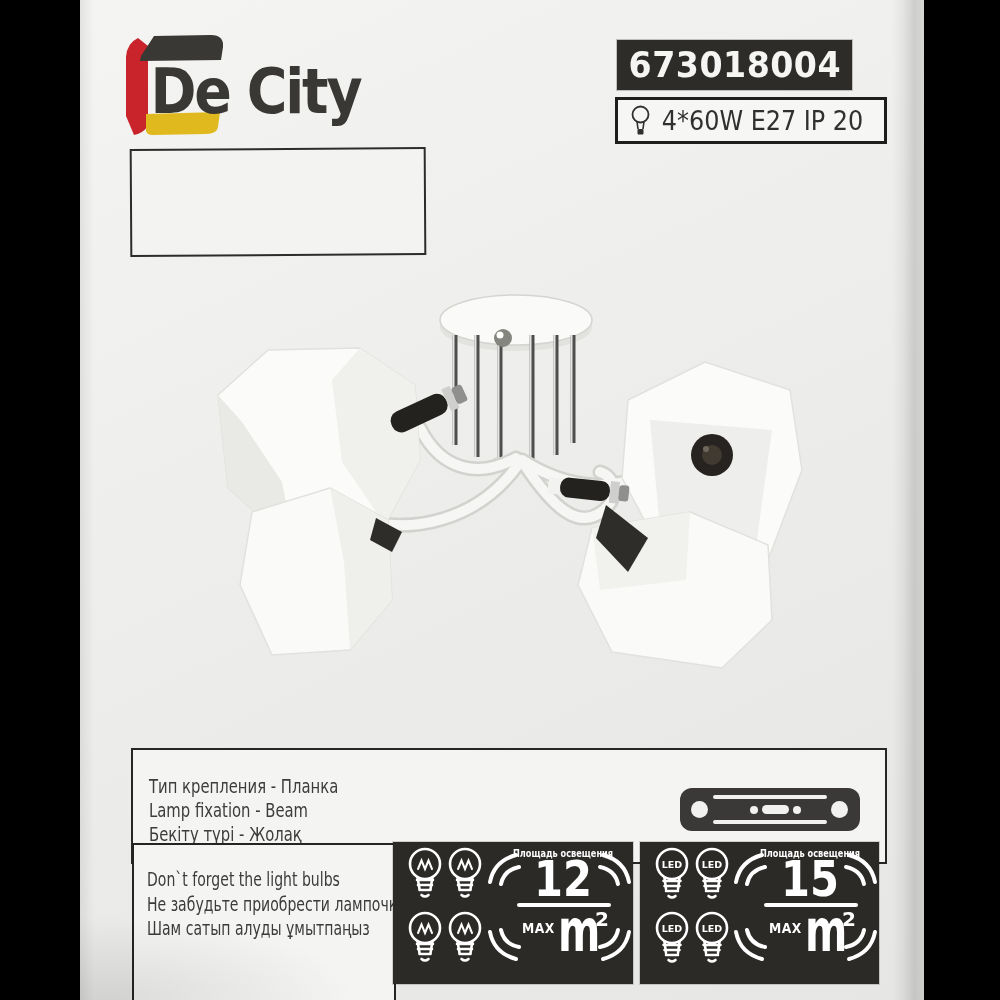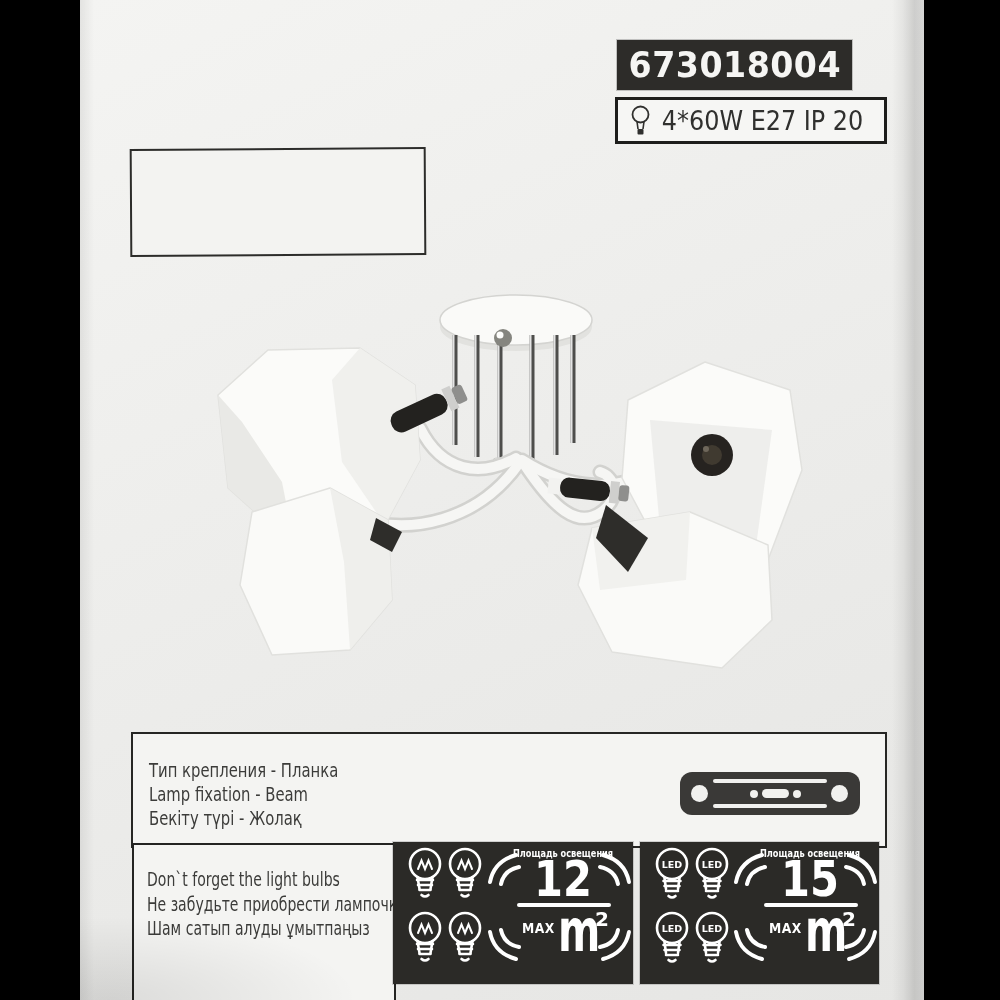--- a/index.html
+++ b/index.html
@@ -38,21 +38,21 @@
     box-sizing:border-box;display:flex;align-items:center;justify-content:center;gap:2px;
   }
   .spec span{color:#30302e;font-size:26px;font-weight:500;white-space:nowrap;transform:scaleX(.92);}
   
   .blank-label{
     left:50px;top:148px;width:296px;height:108px;background:#f3f3f1;
     border:2px solid #2c2c2a;box-sizing:border-box;transform:rotate(-.35deg);
   }
   
   .info-box{
-    left:51px;top:732px;width:756px;height:116px;border:2.5px solid #262624;background:#f4f4f2;
+    left:51px;top:748px;width:756px;height:116px;border:2.5px solid #262624;background:#f4f4f2;
     box-sizing:border-box;
   }
   .info-lines{position:absolute;left:16px;top:24px;}
   .info-lines div{
     font-size:19px;line-height:24px;color:#3c3c3a;white-space:nowrap;
     transform:scaleX(.78);transform-origin:0 0;
   }
   .beam-icon{position:absolute;left:547px;top:38px;width:180px;height:43px;background:#3a3937;border-radius:12px;}
   .beam-icon .hole{position:absolute;width:17px;height:17px;border-radius:50%;background:#f1f1ef;top:13px;}
   .beam-icon .h1{left:11px;} .beam-icon .h2{left:151px;}
@@ -95,20 +95,28 @@
   .panel .unit-sup{position:absolute;left:202px;top:65px;color:#fff;font-size:20px;font-weight:700;}
 </style>
 </head>
 <body>
 
 <div class="bar bar-left"></div>
 <div class="bar bar-right"></div>
 
 <div class="photo">
 
+  <div class="abs logo">
+    <svg width="310" height="112" viewBox="0 0 310 112">
+      <path d="M 1 23 Q 2 9 13 4 L 23 12 L 23 92 Q 17 100 9 101 L 1 82 Z" fill="#c9242b"></path>
+      <path d="M 16 22 L 29 2 L 86 1 Q 99 1 98 13 L 96 26 L 15 27 Z" fill="#3a3835"></path>
+      <path d="M 21 80 L 95 78 L 93 93 Q 92 100 81 100 L 27 101 Q 20 101 21 93 Z" fill="#dfb91e"></path>
+      <text x="29" y="79" transform="scale(0.88,1)" style="font:700 63px 'DejaVu Sans',sans-serif;fill:#3a3835;letter-spacing:-2.5px">De City</text>
+    </svg>
+  </div>
 
   <div class="abs badge">
     <span>673018004</span>
   </div>
 
   <div class="abs spec">
     <svg width="21" height="32" viewBox="0 0 21 32">
       <circle cx="10.5" cy="9.5" r="8" fill="none" stroke="#30302e" stroke-width="1.8"></circle>
       <path d="M 7 16.5 L 8 24 M 14 16.5 L 13 24" stroke="#30302e" stroke-width="1.6" fill="none"></path>
       <rect x="7.5" y="24" width="6" height="5.5" rx="1" fill="#30302e"></rect>

